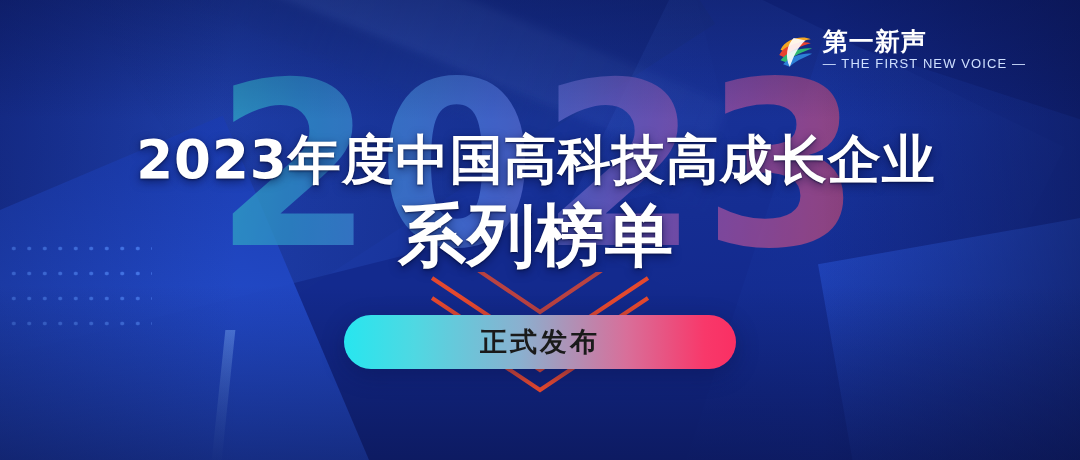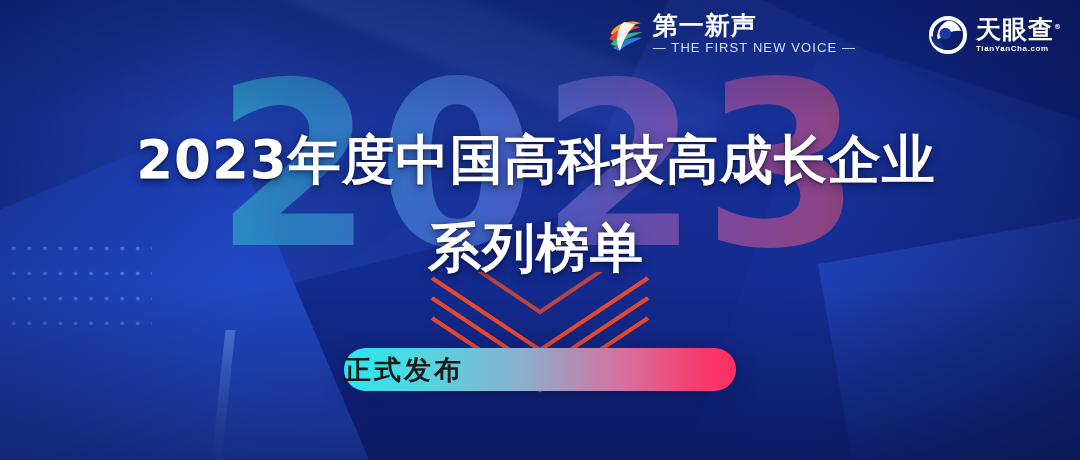--- a/index.html
+++ b/index.html
@@ -162,57 +162,56 @@
     font-weight: 700;
     letter-spacing: 1px;
     text-shadow: 0 3px 10px rgba(3,10,50,0.55), 0 1px 2px rgba(3,10,50,0.7);
   }
   .headline .line1 {
     font-size: 53px;
     line-height: 64px;
     white-space: nowrap;
   }
   .headline .line2 {
-    font-size: 53px;
+    font-size: 68px;
     line-height: 64px;
-    margin-top: 24px;
+    margin-top: 12px;
     white-space: nowrap;
   }
 
   
   .pill {
     position: absolute;
     left: 50%;
     top: 315px;
     transform: translateX(-50%);
     width: 392px;
-    height: 43px;
+    height: 54px;
     border-radius: 27px;
     background: linear-gradient(90deg, #27e6ef 0%, #4fd8e2 18%, #8ab0cf 45%, #d86f9a 72%, #f8386a 92%, #fa2f63 100%);
     display: flex;
     align-items: center;
-    justify-content: flex-start;
+    justify-content: center;
     box-shadow: 0 6px 22px rgba(10,20,80,0.45);
-    margin-top: 33px;
   }
   .pill-label {
     color: #1a1a1a;
     font-size: 27px;
     font-weight: 700;
     letter-spacing: 3px;
     font-family: "DejaVu Sans", "Liberation Sans", sans-serif;
   }
 
   
   .logo-bar {
     position: absolute;
     right: 18px;
-    top: 12px;
+    top: 28px;
     display: flex;
-    align-items: center;
+    align-items: flex-start;
     gap: 35px;
   }
   .logo {
     display: flex;
     align-items: center;
     gap: 7px;
   }
   .logo-mark {
     width: 42px;
     height: 42px;
@@ -312,30 +311,16 @@
         <path d="M30 12 C20 22, 16 40, 24 56 C30 40, 36 26, 48 16 Z" fill="#ffffff" opacity="0.9"></path>
       </svg>
       <div class="logo-text">
         <div class="logo-cn">第一新声</div>
         <div class="logo-en">— THE FIRST NEW VOICE —</div>
       </div>
     </div>
 
     <div class="logo-divider"></div>
 
-    <div class="logo">
-      <svg class="logo-mark" viewBox="0 0 64 64">
-        <circle cx="32" cy="32" r="26" fill="none" stroke="#ffffff" stroke-width="6"></circle>
-        <path d="M32 10 C20 16, 14 26, 16 40 C26 30, 40 24, 52 26 C48 16, 41 10, 32 10 Z" fill="#ffffff"></path>
-        <circle cx="28" cy="30" r="9" fill="#1b39a0"></circle>
-        <path d="M6 34 C14 34, 22 40, 26 54 C14 52, 7 44, 6 34 Z" fill="#13307f"></path>
-      </svg>
-      <div class="logo-text">
-        <div class="logo-cn">
-          <span>天眼查</span><span class="tm">®</span>
-        </div>
-        <div class="logo-en-2">TianYanCha.com</div>
-      </div>
-    </div>
 
   </div>
 
 </div>
 
 </body></html>

